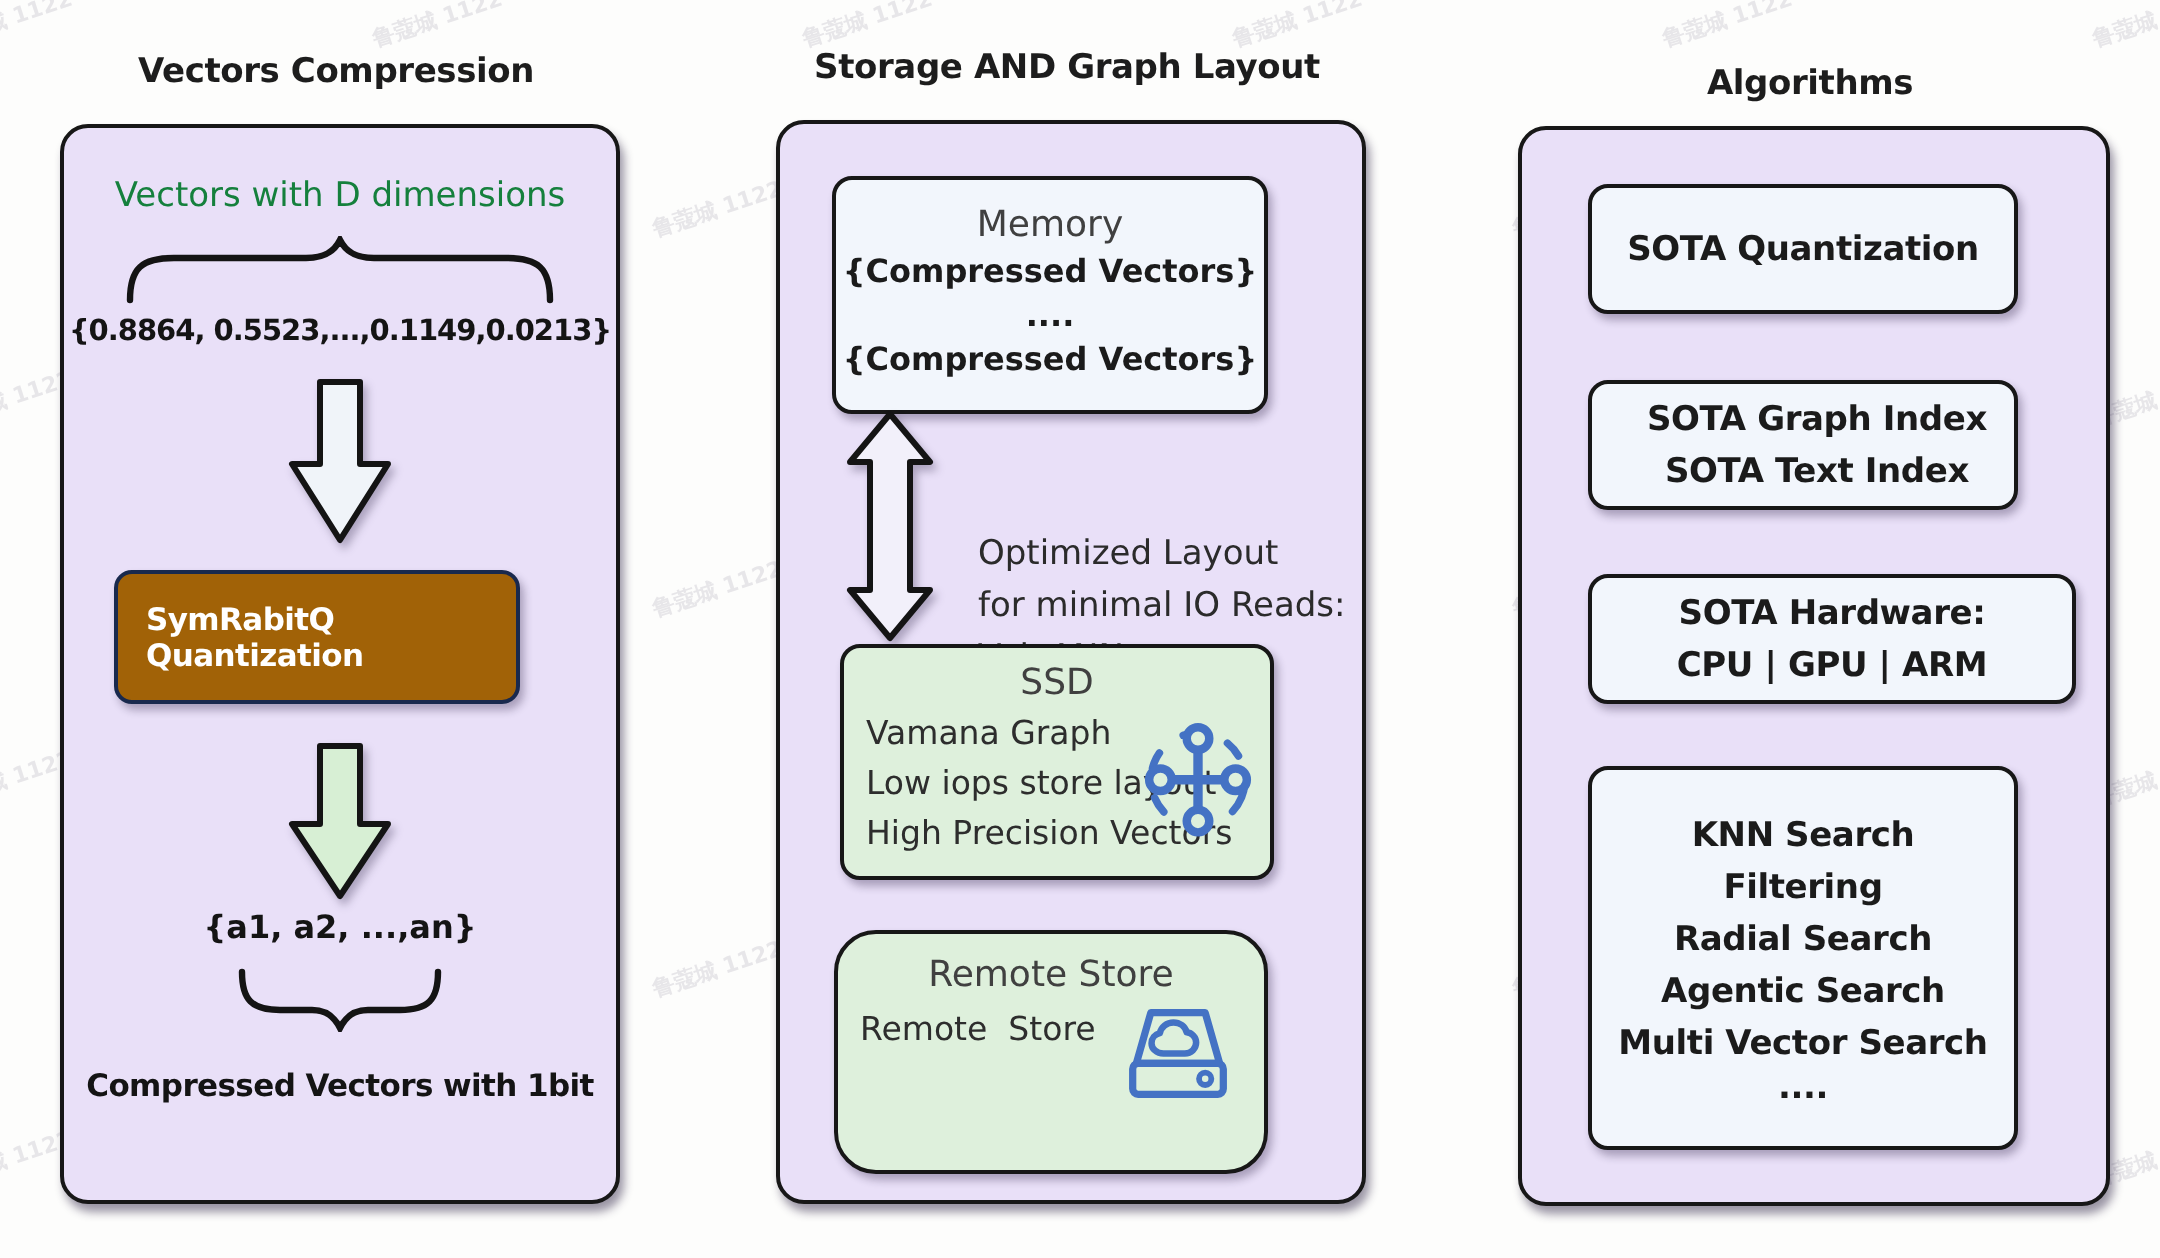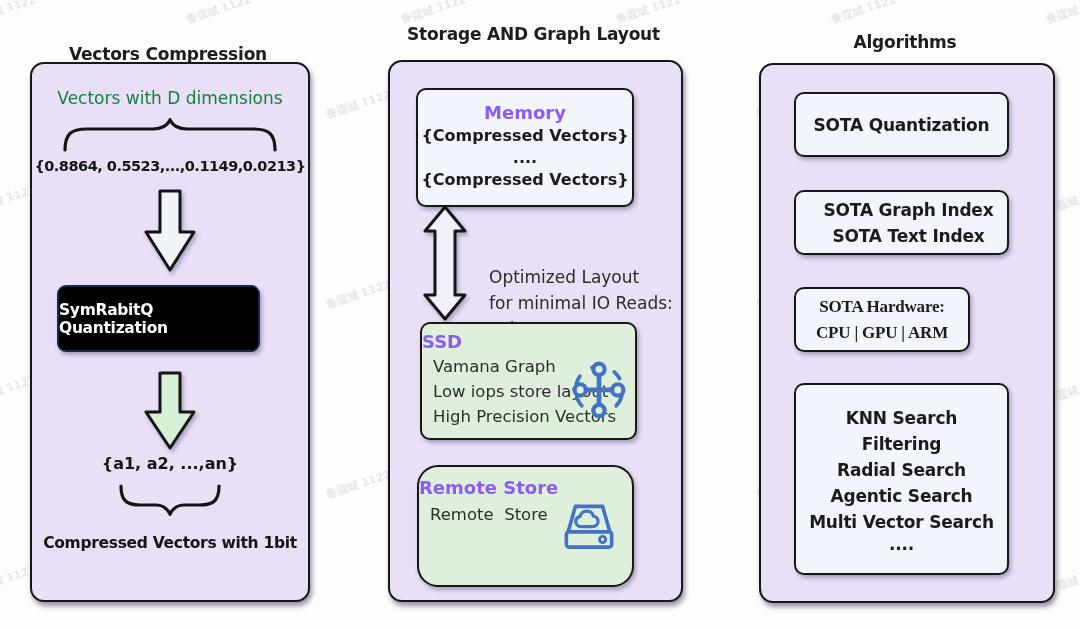--- a/index.html
+++ b/index.html
@@ -26,27 +26,27 @@
   .node{
     position:absolute;
     border:2.3px solid #171717;
     border-radius:10px;
     box-shadow:2px 3px 4px rgba(30,20,55,.32);
     box-sizing:border-box;
   }
   .light-box{background:#f2f6fc;}
   .green-box{background:#def0dc;}
   .blue-box{
-    background:#000000;
+    background:#a16207;
     border-color:#19294d;
     display:flex;align-items:center;justify-content:center;
-    color:#fff;font-weight:bold;font-size:15.5px;letter-spacing:-0.3px;
+    color:#fff;font-weight:bold;font-size:15.5px;letter-spacing:-0.3px;padding-left:14px;
   }
   .centered-lines{display:flex;flex-direction:column;align-items:center;justify-content:center;height:100%;}
-  .box-title{font-weight:bold;font-size:18px;color:#8b5cf6;}
+  .box-title{font-weight:normal;font-size:18px;color:#404040;text-align:center;}
   .bold-line{font-weight:bold;font-size:16px;color:#1b1b1b;line-height:26px;white-space:pre-wrap;text-align:right;}
   .plain-line{font-size:16.5px;color:#2d2d2d;line-height:25px;white-space:pre-wrap;}
   .arrow-svg{position:absolute;filter:drop-shadow(2px 3px 2px rgba(30,20,55,.30));}
   .brace-svg{position:absolute;}
   .center-text{position:absolute;width:100%;text-align:center;}
   .nowrap{white-space:nowrap;}
   .note-lines{position:absolute;font-size:17px;color:#2b2b2b;line-height:26px;}
   .alg-box{display:flex;flex-direction:column;align-items:center;justify-content:center;}
   .alg-line{font-weight:bold;font-size:17px;color:#1b1b1b;line-height:26px;letter-spacing:-0.2px;}
   .wm{
@@ -96,21 +96,21 @@
     <span class="wm" style="left: 755px; top: 477px;">鲁蔻城 1122</span>
     <span class="wm" style="left: 970px; top: 477px;">鲁蔻城 1122</span>
     <span class="wm" style="left: -30px; top: 572px;">鲁蔻城 1122</span>
     <span class="wm" style="left: 185px; top: 572px;">鲁蔻城 1122</span>
     <span class="wm" style="left: 400px; top: 572px;">鲁蔻城 1122</span>
     <span class="wm" style="left: 615px; top: 572px;">鲁蔻城 1122</span>
     <span class="wm" style="left: 830px; top: 572px;">鲁蔻城 1122</span>
     <span class="wm" style="left: 1045px; top: 572px;">鲁蔻城 1122</span>
   </div>
 
-<div class="col-title" style="left:30px;top:44px;width:276px;">Vectors Compression</div>
+<div class="col-title" style="left:30px;top:26px;width:276px;">Vectors Compression</div>
 <div class="col-title" style="left:388px;top:24px;width:291px;">Storage AND Graph Layout</div>
 <div class="col-title" style="left:759px;top:32px;width:292px;">Algorithms</div>
 
 <div class="panel" style="left:30px;top:62px;width:276px;height:536px;">
 
   <div class="center-text" style="top:24px;font-size:17px;color:#15803d;">Vectors with D dimensions</div>
 
   <svg class="brace-svg" style="left:29px;top:54px;" width="218" height="34" viewBox="0 0 218 34">
     <path d="M4,32 C4,16 10,11 26,11 L92,11 C101,11 106,8 109,2 C112,8 117,11 126,11 L192,11 C208,11 214,16 214,32" fill="none" stroke="#141414" stroke-width="3.2" stroke-linecap="round"></path>
   </svg>
@@ -195,21 +195,21 @@
 
   <div class="node light-box alg-box" style="left:33px;top:27px;width:215px;height:65px;">
     <div class="alg-line">SOTA Quantization</div>
   </div>
 
   <div class="node light-box alg-box" style="left:33px;top:125px;width:215px;height:65px;padding-left:14px;">
     <div class="alg-line">SOTA Graph Index</div>
     <div class="alg-line">SOTA Text Index</div>
   </div>
 
-  <div class="node light-box alg-box" style="left:33px;top:222px;width:176px;height:65px;font-family:Liberation Serif, serif;">
+  <div class="node light-box alg-box" style="left:33px;top:222px;width:244px;height:65px;">
     <div class="alg-line">SOTA Hardware:</div>
     <div class="alg-line">CPU | GPU | ARM</div>
   </div>
 
   <div class="node light-box alg-box" style="left:33px;top:318px;width:215px;height:192px;">
     <div class="alg-line">KNN Search</div>
     <div class="alg-line">Filtering</div>
     <div class="alg-line">Radial Search</div>
     <div class="alg-line">Agentic Search</div>
     <div class="alg-line">Multi Vector Search</div>

